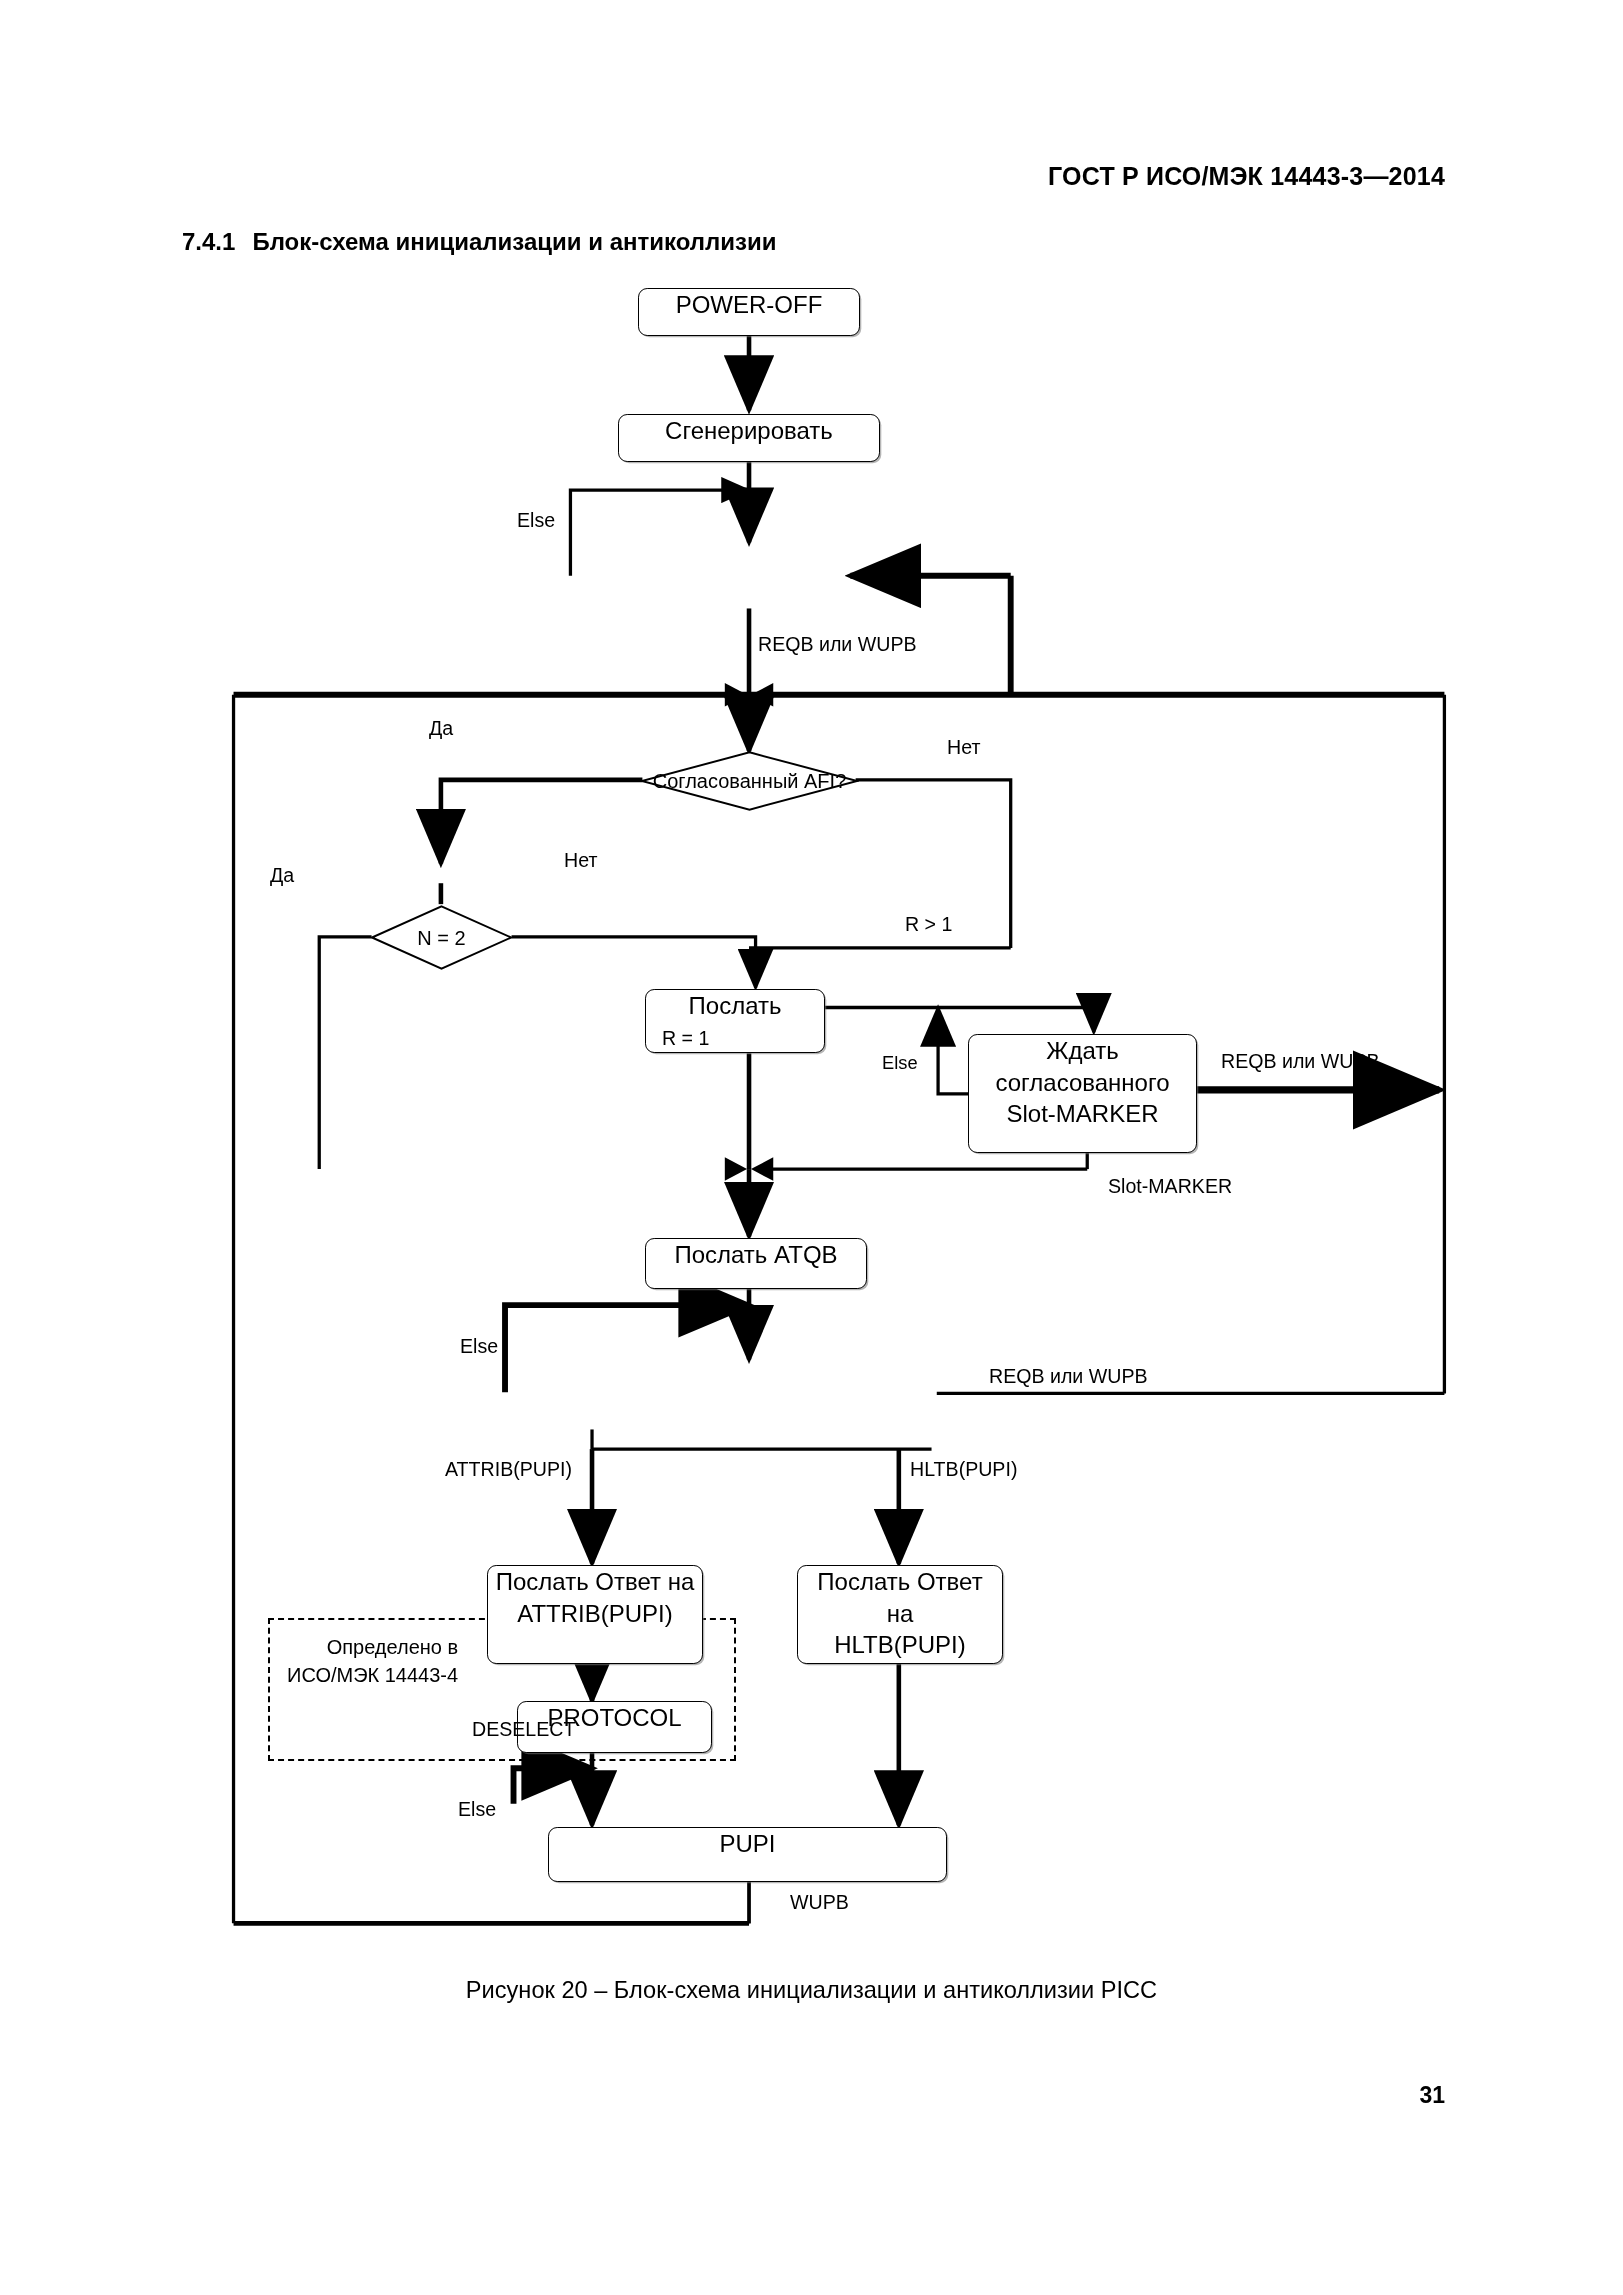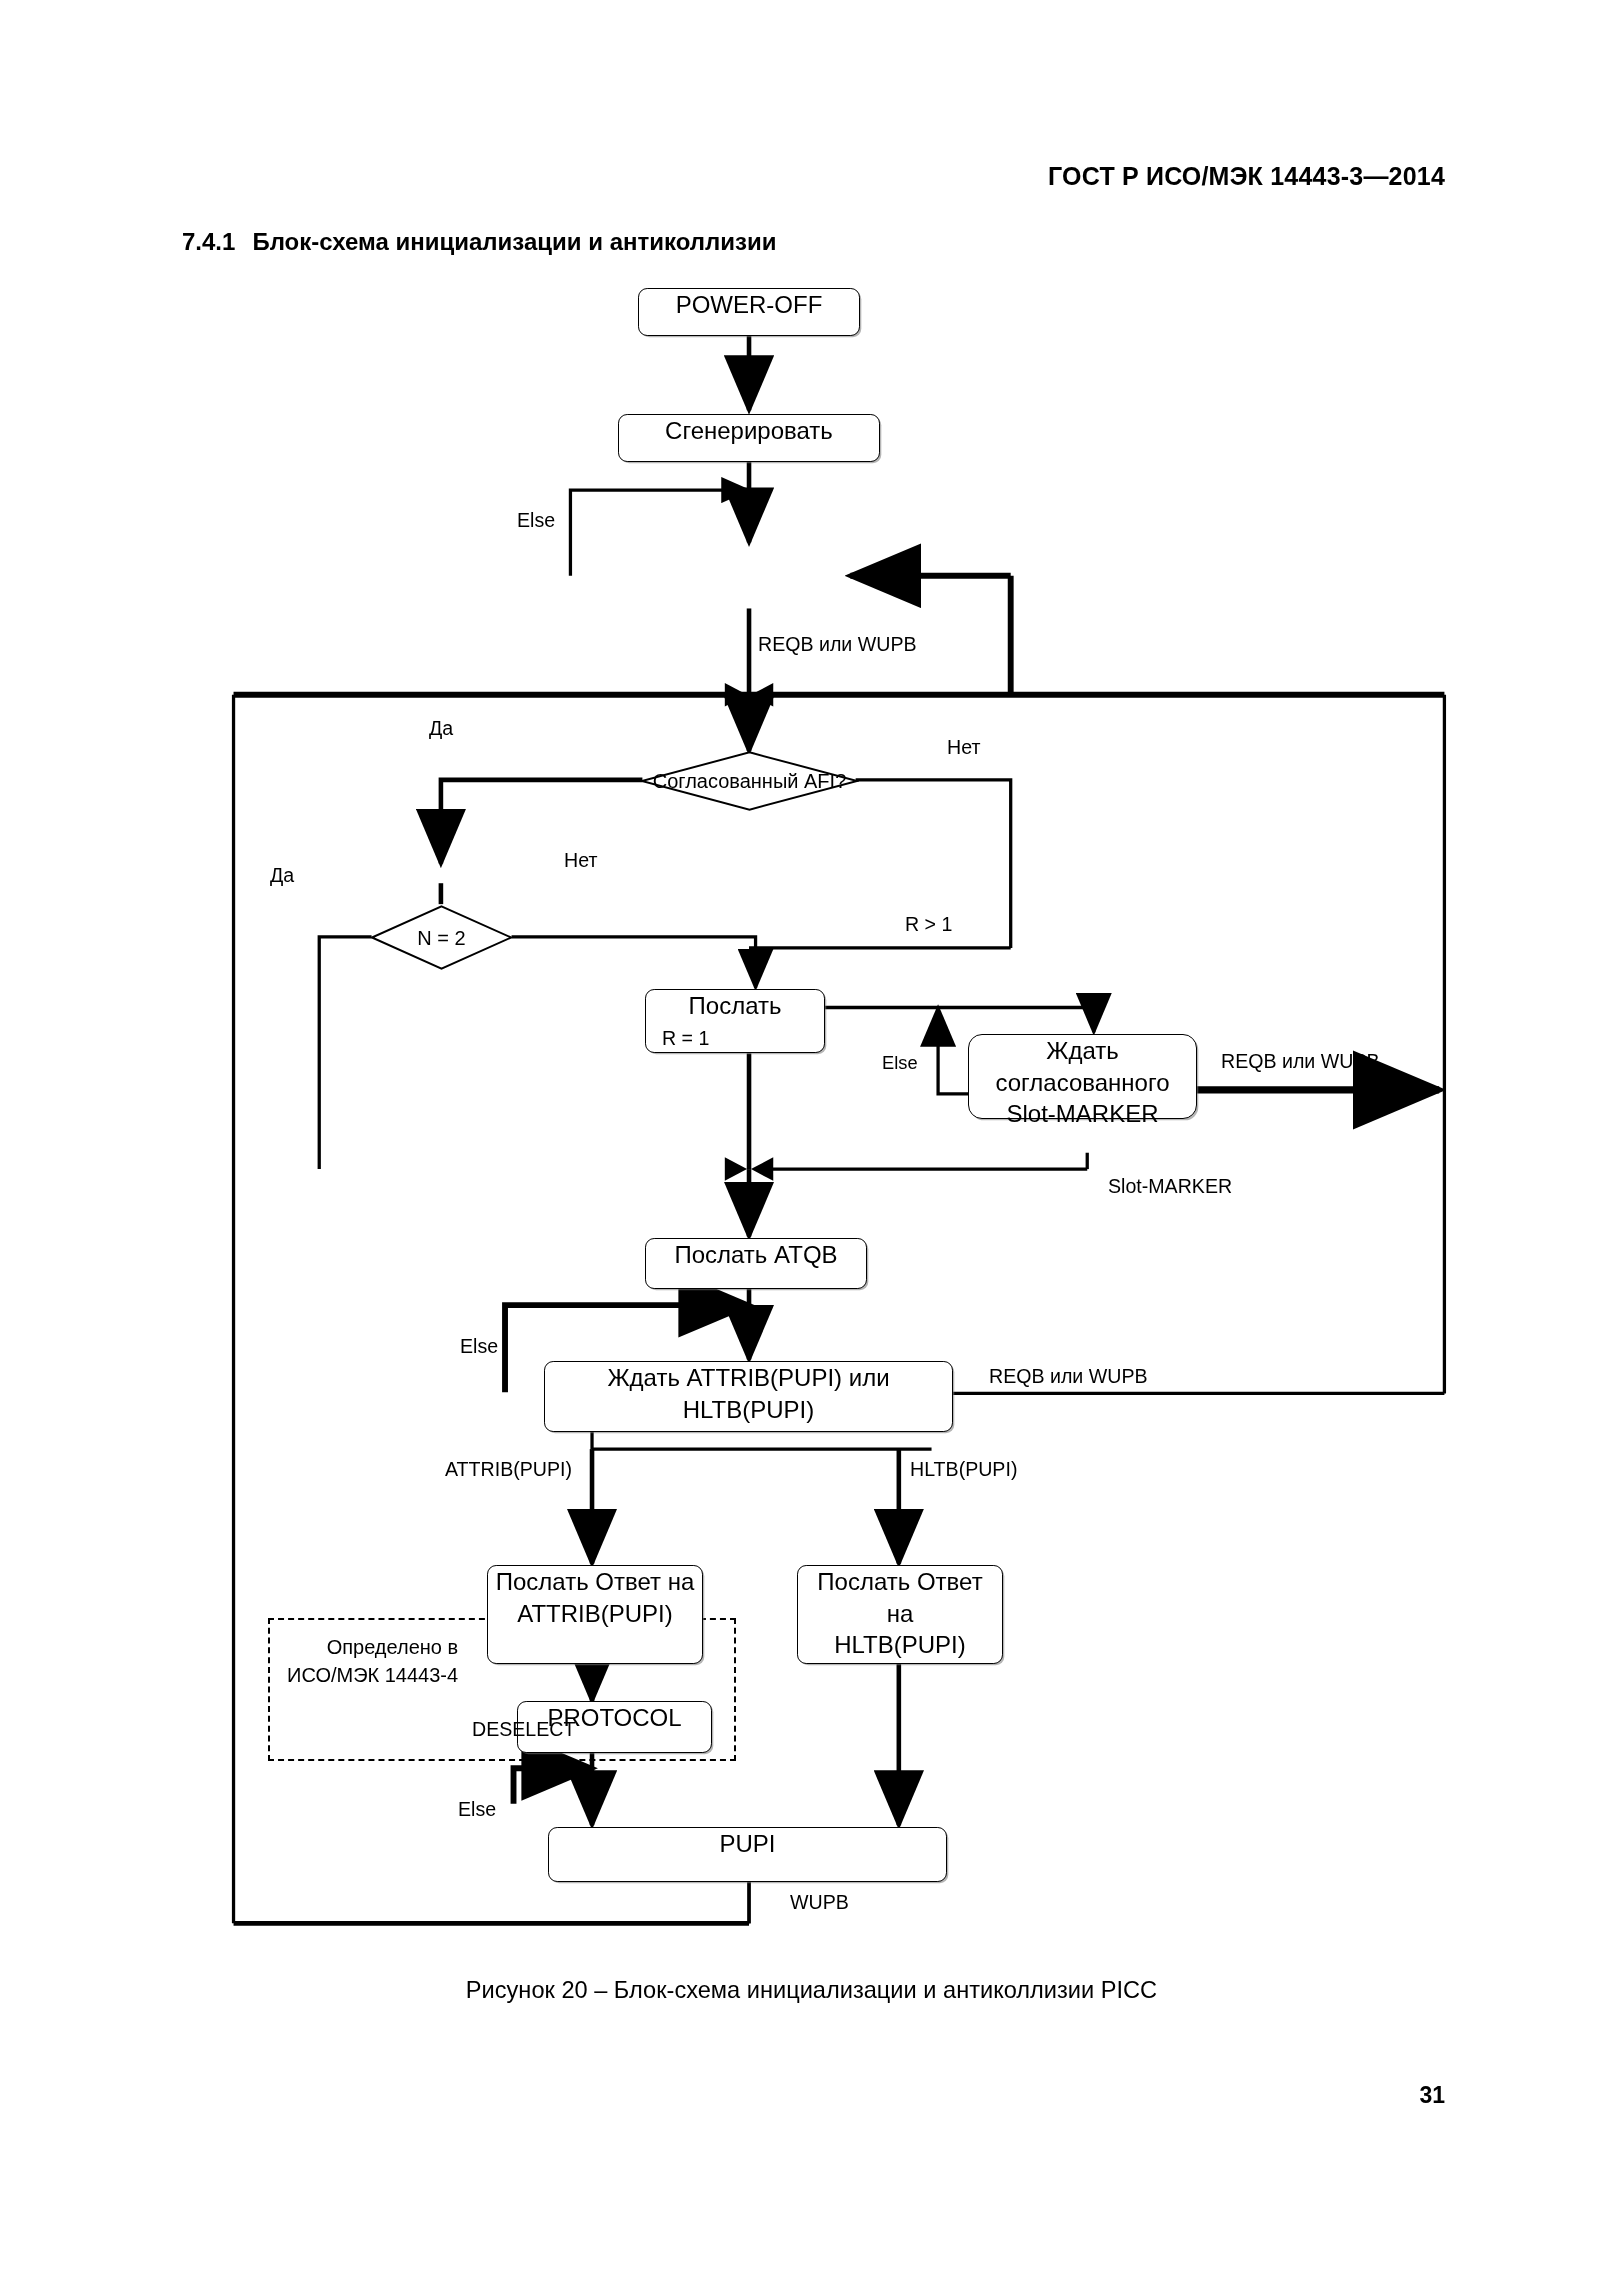--- a/index.html
+++ b/index.html
@@ -273,34 +273,31 @@
       <svg width="143" height="65" viewBox="0 0 218 100" xmlns="http://www.w3.org/2000/svg">
         <polygon points="109,2 216,50 109,98 2,50" fill="#fff" stroke="#000" stroke-width="3"></polygon>
       </svg>
       <div class="dlabel">N = 2</div>
     </div>
 
     <div class="node" style="left:645px; top:989px; width:180px; height:64px;">
       <span class="lines">Послать</span>
     </div>
 
-    <div class="node" style="left:968px; top:1034px; width:229px; height:85px;border-radius:14px;">
+    <div class="node" style="left:968px; top:1034px; width:229px; height:119px;">
       <span class="lines">
         <div>Ждать  согласованного</div>
         <div>Slot-MARKER</div>
       </span>
     </div>
 
     <div class="node" style="left:645px; top:1238px; width:222px; height:51px;">
       <span class="lines">Послать ATQB</span>
     </div>
 
-    <div class="node" style="left:544px; top:1361px; width:409px; height:71px;">
-      <span class="lines">Ждать ATTRIB(PUPI) или HLTB(PUPI)</span>
-    </div>
 
     <div class="node" style="left:487px; top:1565px; width:216px; height:99px;">
       <span class="lines">
         <div>Послать Ответ на</div>
         <div>ATTRIB(PUPI)</div>
       </span>
     </div>
 
     <div class="node" style="left:797px; top:1565px; width:206px; height:99px;">
       <span class="lines">

